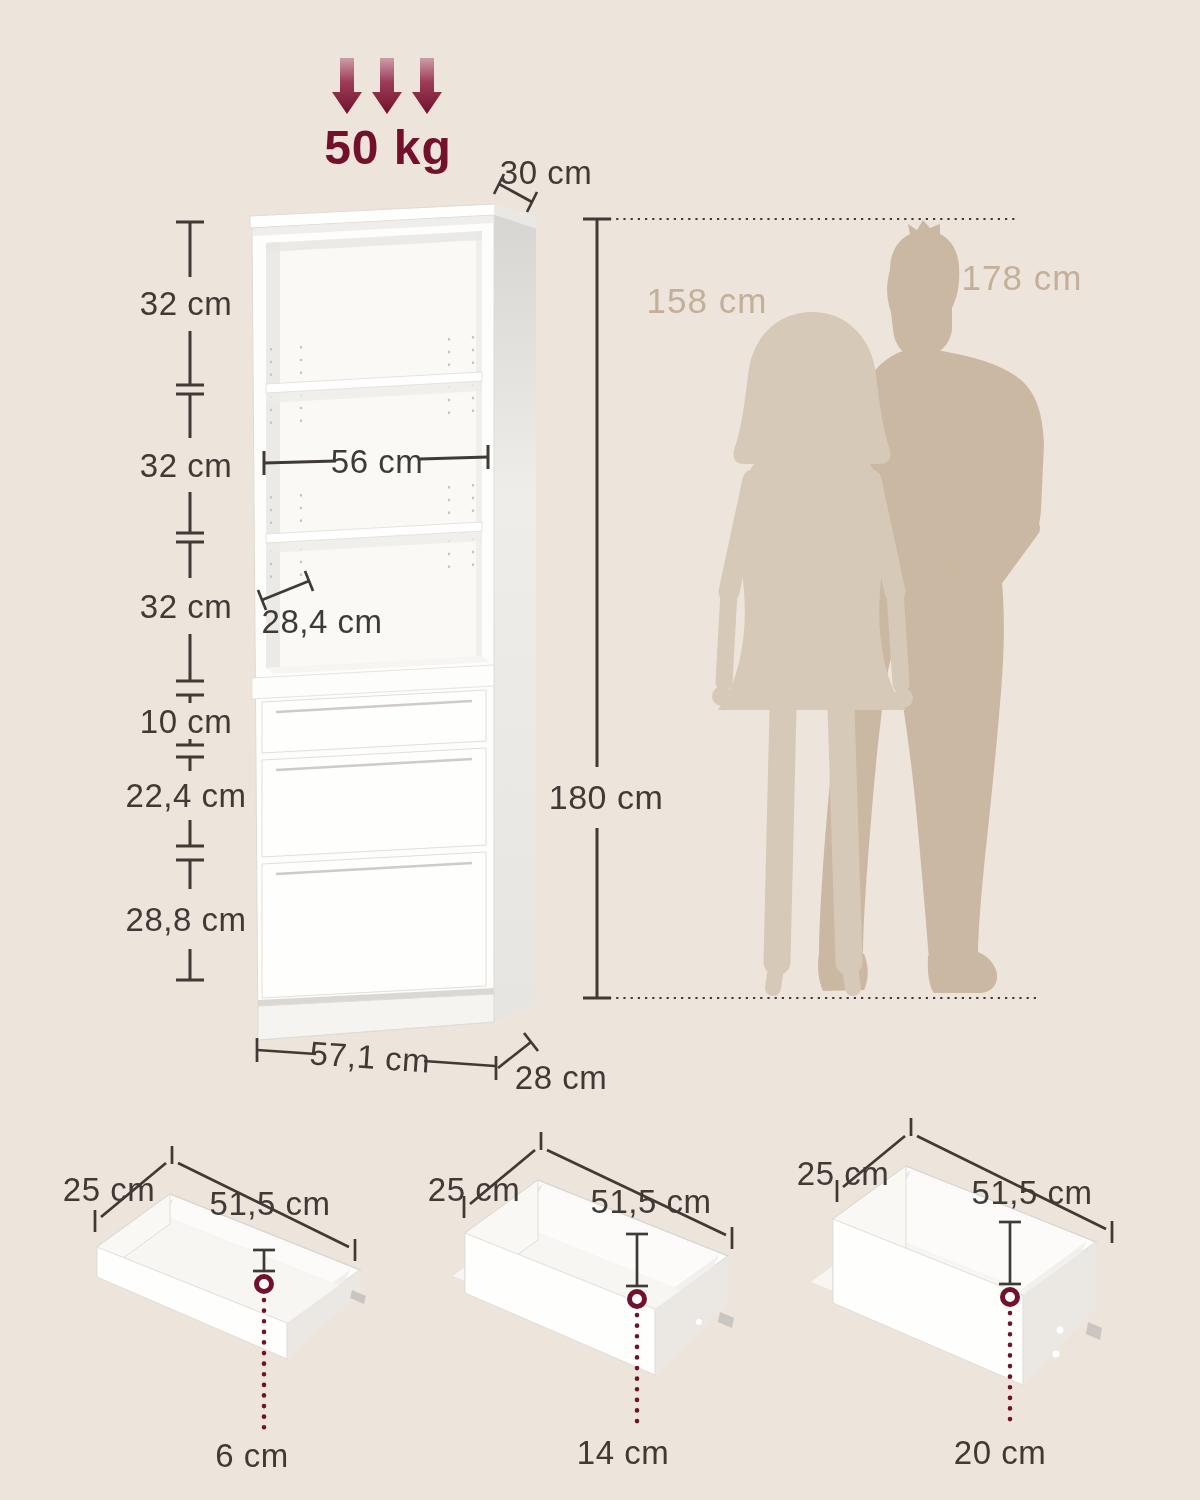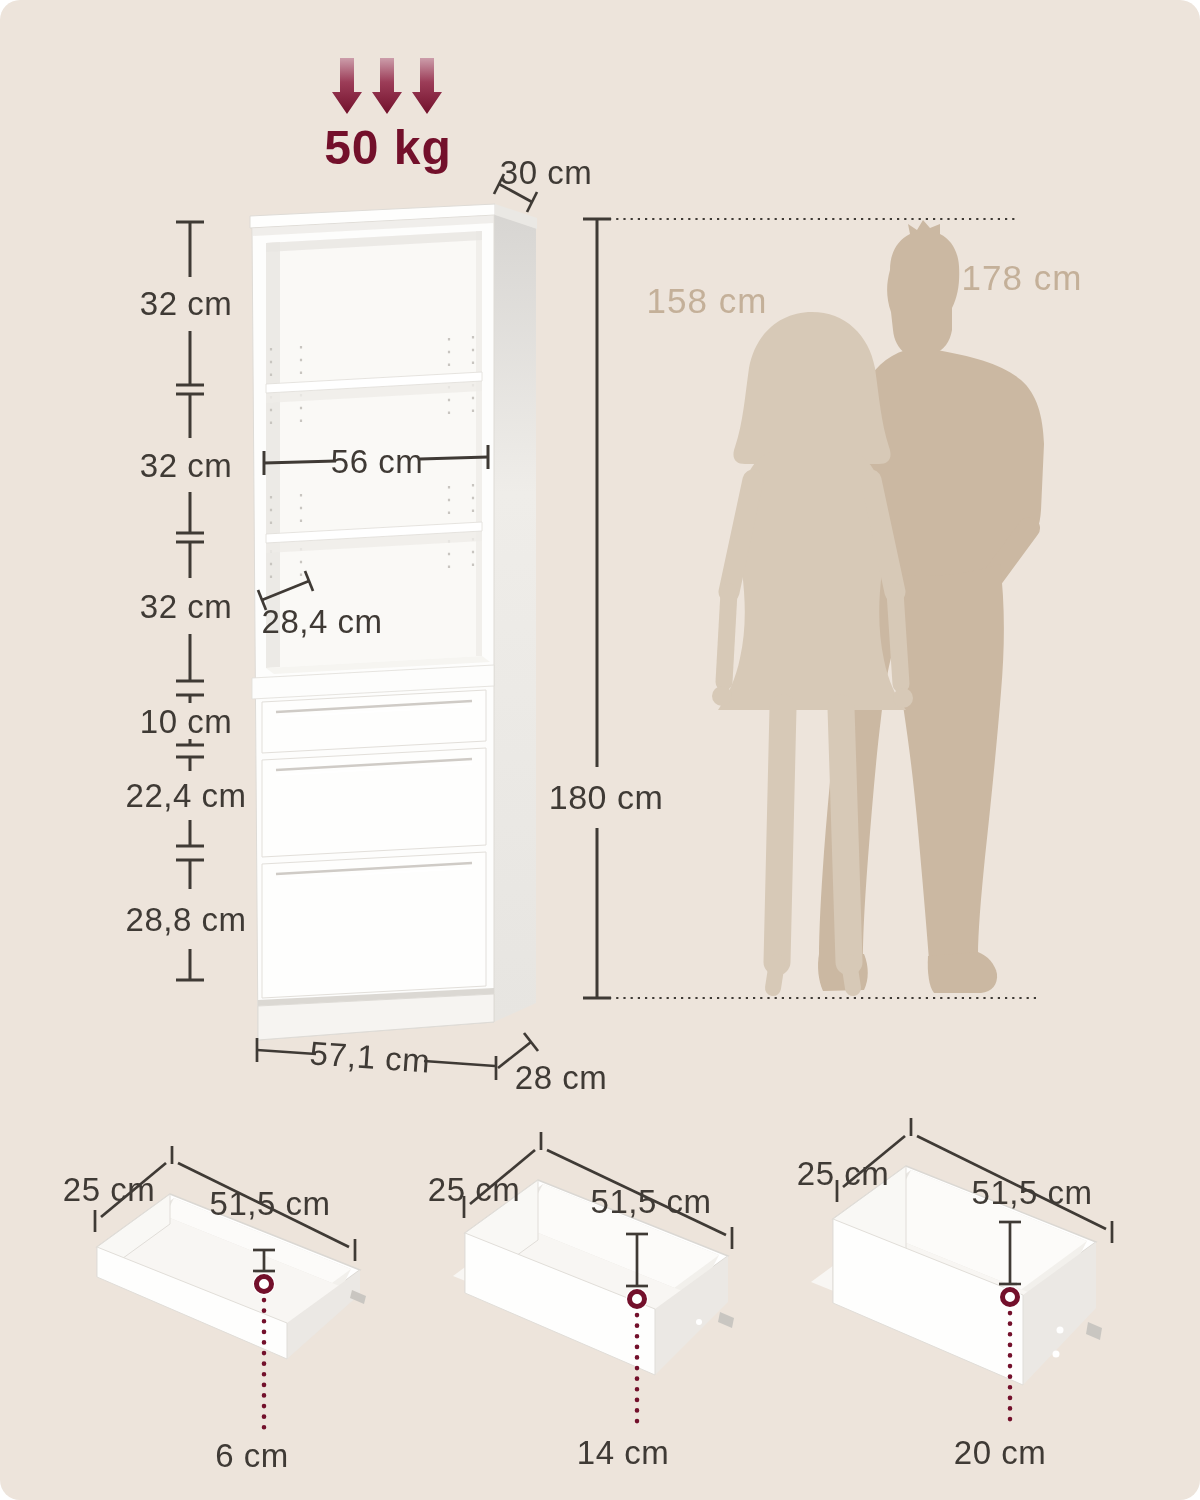--- a/index.html
+++ b/index.html
@@ -2,21 +2,20 @@
 <html style="--background: #EDE4DB; --accent-red: #73102B; --text-dark: #3F3A35; --text-tan: #C4B099; --silhouette-man: #CBB8A2; --silhouette-woman: #D7C9B7;"><head>
 <meta charset="utf-8">
 <style>
   html,body{margin:0;padding:0;}
   .stage{
     position:relative;
     width:1200px;height:1500px;
     background:var(--background,#EDE4DB);
     overflow:hidden;
     font-family:"Liberation Sans",sans-serif;
-    border-radius:20px;
   }
   svg text{ font-family:"Liberation Sans","DejaVu Sans",sans-serif; }
   .dimtxt{ fill:var(--text-dark,#3F3A35); font-size:33px; letter-spacing:.5px; }
   .dimtxt-mid{ fill:var(--text-dark,#3F3A35); font-size:34px; letter-spacing:.5px; }
   .tantxt{ fill:var(--text-tan,#C4B099); font-size:35px; letter-spacing:1px; }
   .kgtxt{ fill:var(--accent-red,#73102B); font-size:48px; font-weight:bold; letter-spacing:1px; }
   .dline{ stroke:var(--text-dark,#3F3A35); stroke-width:3; fill:none; }
   .dline2{ stroke:var(--text-dark,#3F3A35); stroke-width:2.7; fill:none; }
   .dotline{ stroke:var(--text-dark,#3F3A35); stroke-width:2.2; stroke-dasharray:2.2 5; fill:none; }
   .reddot{ stroke:var(--accent-red,#73102B); stroke-width:4.6; stroke-dasharray:0.1 10.5; stroke-linecap:round; fill:none; }

